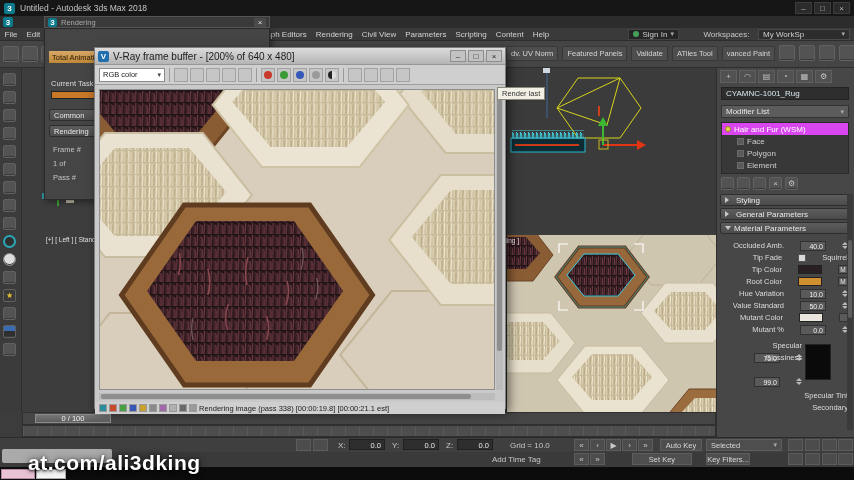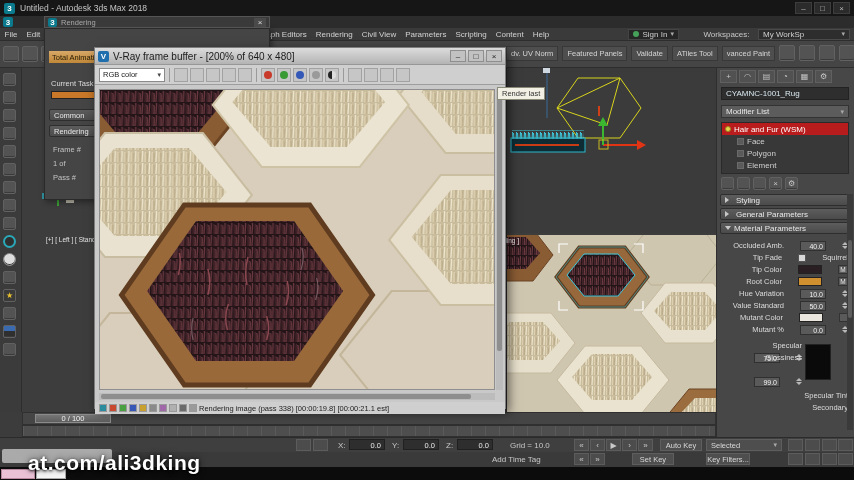--- a/index.html
+++ b/index.html
@@ -409,21 +409,21 @@
       <div class="cptab">◔</div>
       <div class="cptab">▦</div>
       <div class="cptab">⚙</div>
     </div>
     <div class="cpname">CYAMNC-1001_Rug</div>
     <div class="cpmod">
       <span>Modifier List</span>
       <span class="caret">▾</span>
     </div>
     <div class="cpstack">
-      <div class="srow" style="color: rgb(255, 255, 255); background: #b91c1c;">
+      <div class="srow" style="color: rgb(255, 255, 255); background: #d946ef;">
         <span class="bulb"></span>
         <span>Hair and Fur (WSM)</span>
       </div>
       <div class="srow">
         <span class="sub"></span>
         <span>Face</span>
       </div>
       <div class="srow">
         <span class="sub"></span>
         <span>Polygon</span>
@@ -569,21 +569,21 @@
     <div class="sic" style="left:788px;top:1px"></div>
     <div class="sic" style="left:805px;top:1px"></div>
     <div class="sic" style="left:822px;top:1px"></div>
     <div class="sic" style="left:838px;top:1px"></div>
   </div>
 
   <div class="srow2">
     <span class="stxt" style="left:492px;top:3px">Add Time Tag</span>
     <div class="sic" style="left:574px;top:1px">«</div>
     <div class="sic" style="left:590px;top:1px">»</div>
-    <div class="sbtn" style="left:632px;top:1px;width:42px">Set Key</div>
+    <div class="sbtn" style="left:632px;top:1px;width:60px">Set Key</div>
     <div class="sbtn" style="left:706px;top:1px;width:44px">Key Filters...</div>
     <div class="sic" style="left:788px;top:1px"></div>
     <div class="sic" style="left:805px;top:1px"></div>
     <div class="sic" style="left:822px;top:1px"></div>
     <div class="sic" style="left:838px;top:1px"></div>
   </div>
 
   <div class="bstrip"></div>
   <div class="pinkbox"></div>
   <div class="whitebox"></div>

